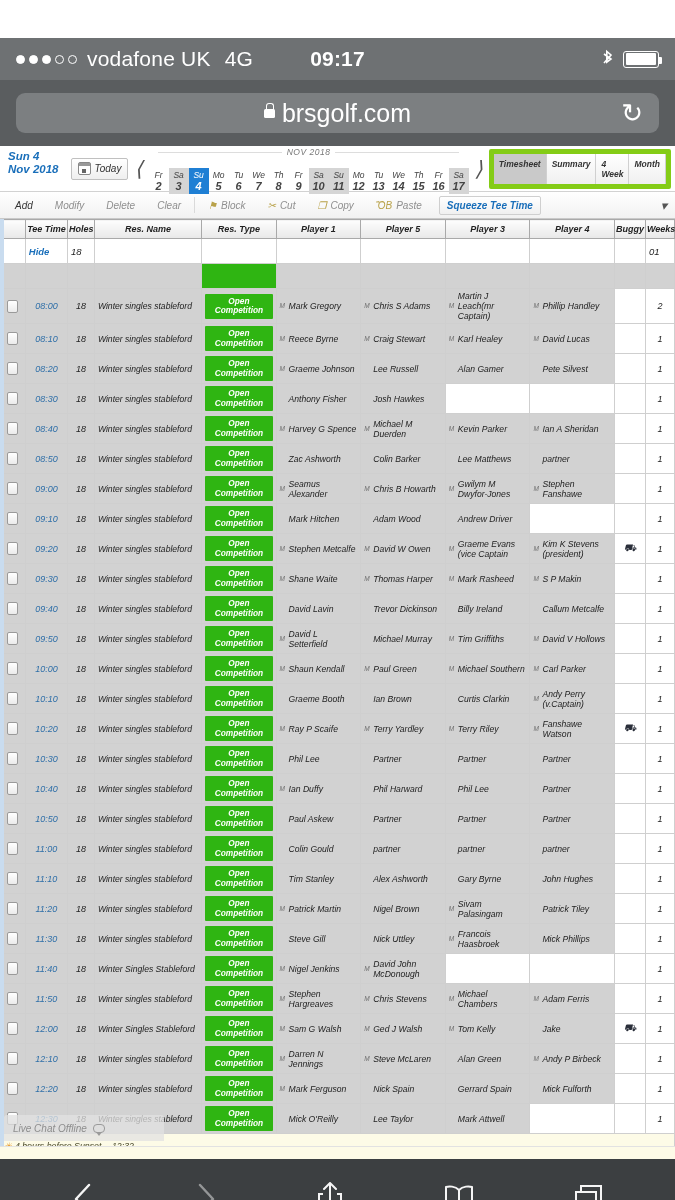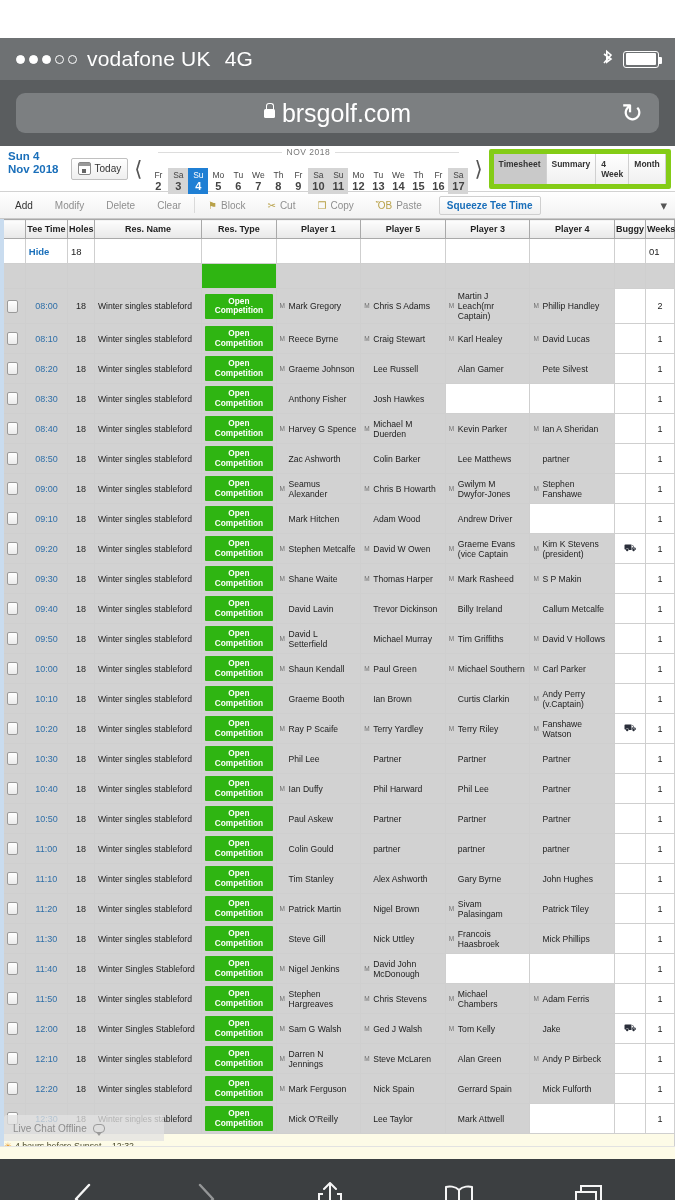--- a/index.html
+++ b/index.html
@@ -34,21 +34,21 @@
   .urlbar {
     flex:1; height:40px; background:#7c7f81; border-radius:9px;
     display:flex; align-items:center; justify-content:center; position:relative;
     color:#fff; font-size:25px;
   }
   .lock { width:11px; height:9px; background:#fff; border-radius:1.5px; position:relative; margin-right:7px; }
   .lock:before{content:"";position:absolute;left:2.5px;top:-6px;width:6px;height:7px;border:1.8px solid #fff;border-bottom:none;border-radius:3px 3px 0 0;}
   .reload { position:absolute; right:16px; font-size:26px; color:#fff; }
 
   
-  .content { background:#fff; height:1013px; overflow:hidden; position:relative; }
+  .content { background:#fff; height:1013px; overflow:hidden; position:relative;font-style:italic; }
 
   
   .datebar { display:flex; align-items:stretch; height:46px; background:#fff; border-bottom:1px solid #d2d2d2; }
   .dcur { padding:4px 8px 0 8px; color:#1a6fba; font-weight:bold; font-size:11.5px; line-height:13px; white-space:nowrap; }
   .todaybtn { display:flex; align-items:center; gap:4px; border:1px solid #c0c0c0; border-radius:2px; background:linear-gradient(#fff,#efefef);
     height:22px; align-self:center; padding:8px 6px; margin-left:4px; font-size:10px; color:#333; }
   .cal-ic { width:13px; height:13px; border:1px solid #888; border-radius:2px; background:#fff; position:relative; }
   .cal-ic:before{content:"";position:absolute;left:0;right:0;top:0;height:3px;background:#999;}
   .cal-ic:after{content:"";position:absolute;left:3px;top:6px;width:4px;height:4px;background:#666;}
   .strip { flex:1; position:relative; display:flex; align-items:center; justify-content:center; gap:0px; }
@@ -138,20 +138,21 @@
   <div class="statusbar">
     <div class="dots" id="dots">
         <span class="dot f"></span>
         <span class="dot f"></span>
         <span class="dot f"></span>
         <span class="dot"></span>
         <span class="dot"></span>
       </div>
     <div class="carrier">vodafone UK</div>
     <div class="net">4G</div>
+    <div class="clock">09:17</div>
     <div class="sb-right">
       <span class="bt">
         <svg width="13" height="20" viewBox="0 0 13 20">
             <path d="M3 5l7 5-4.2 3.2V2.5L10 6 3 14" fill="none" stroke="#fff" stroke-width="1.6"></path>
           </svg>
       </span>
       <span class="battery">
           <i></i>
         </span>
     </div>

